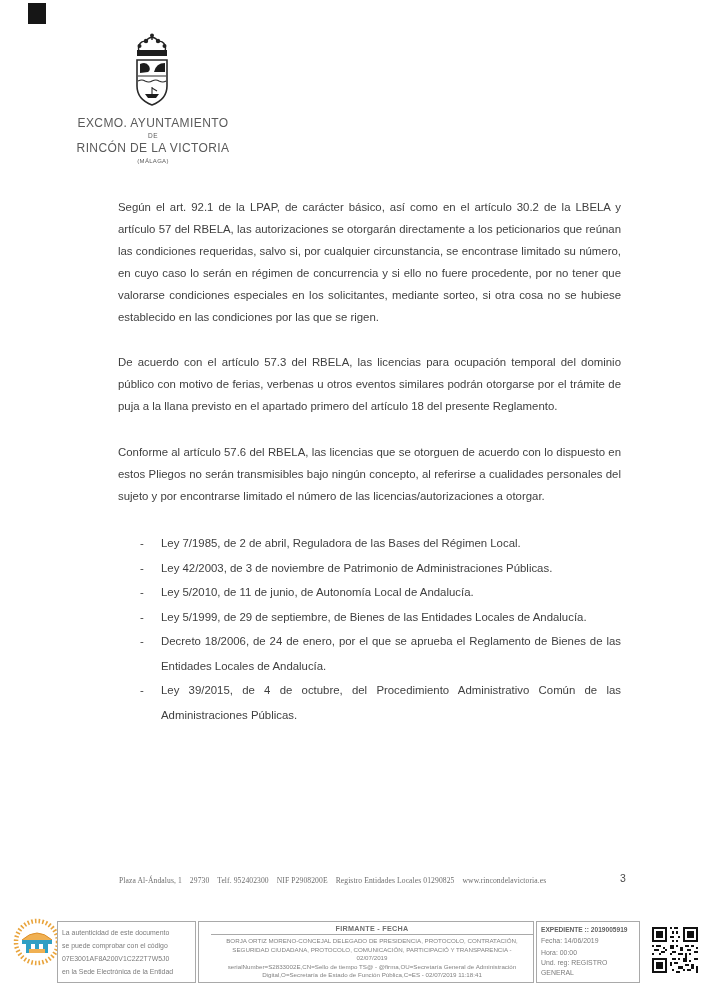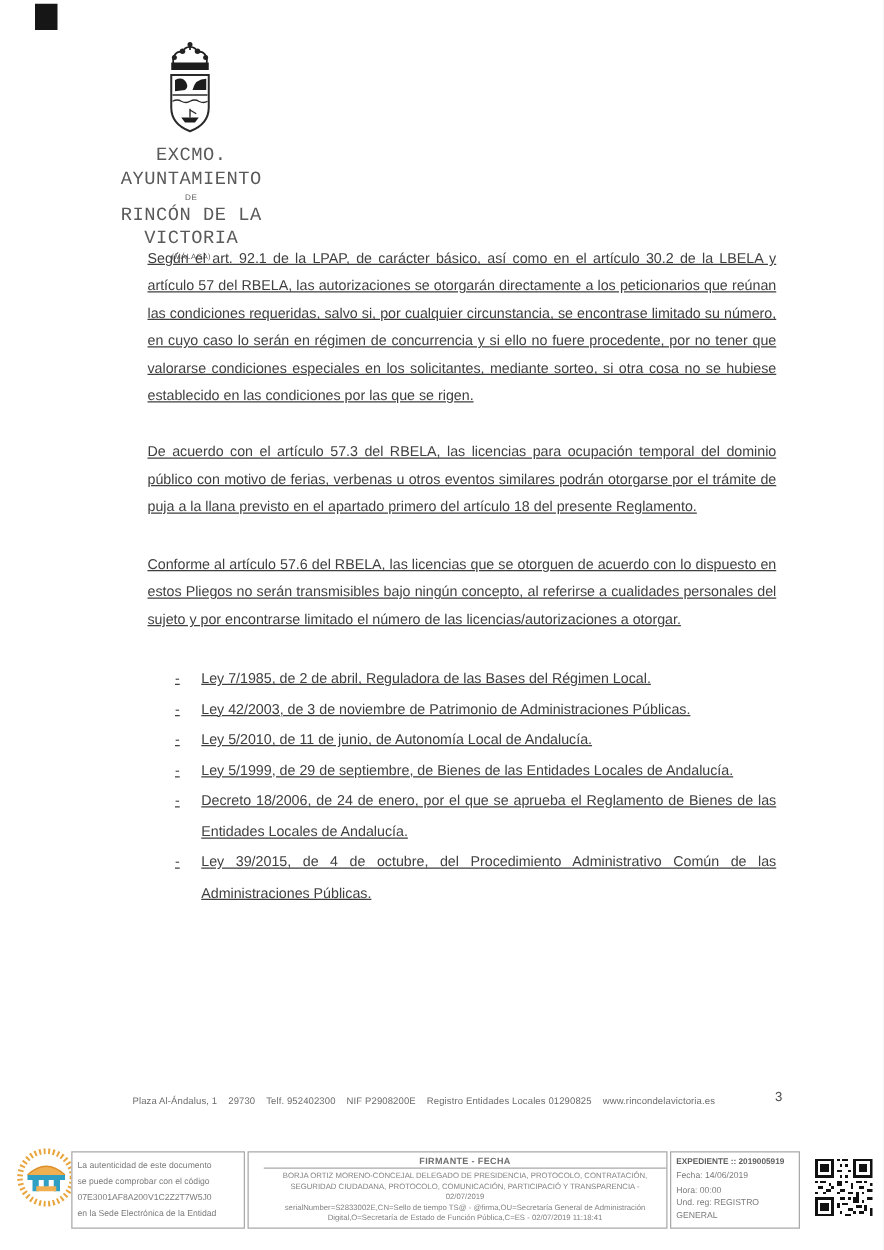--- a/index.html
+++ b/index.html
@@ -14,45 +14,45 @@
   }
   
   .scan-mark{position:absolute;left:28px;top:3px;width:18px;height:21px;background:#161616;}
 
   
   .crest{position:absolute;left:122px;top:32px;}
   .org-block{
     position:absolute;left:68px;top:116px;width:170px;
     text-align:center;color:#5a5a5a;line-height:1.25;
   }
-  .org-main{font-size:15px;letter-spacing:.4px;font-family:Liberation Mono, monospace;}
+  .org-main{font-size:12px;letter-spacing:.4px;}
   .org-small{font-size:6.5px;letter-spacing:.5px;margin:1px 0;}
   .org-tiny{font-size:6px;letter-spacing:.3px;margin-top:2px;}
 
   
   .body-text{
     position:absolute;left:118px;top:196px;width:503px;
-    font-size:11.4px;line-height:22px;text-align:justify;color:#3f3f3f;text-decoration:underline;
+    font-size:11.4px;line-height:22px;text-align:justify;color:#3f3f3f;
   }
   .body-text p{margin:0 0 23px 0;}
   .body-text p.gap-lg{margin-bottom:24px;}
   .article-heading{
     font-weight:bold;color:#333;margin:6px 0 18px 0;text-align:left;
   }
   .law-list{margin-top:18px;}
   .law-item{
     display:flex;line-height:24.5px;
   }
   .law-dash{width:21px;padding-left:22px;flex:none;color:#3f3f3f;}
   .law-text{flex:1;text-align:justify;}
 
   
   .footer-line{
-    position:absolute;left:106px;top:876px;
-    font-size:7.6px;color:#6d6d6d;white-space:pre;letter-spacing:.1px;
+    position:absolute;left:119px;top:876px;
+    font-size:7.6px;color:#6d6d6d;white-space:pre;letter-spacing:.1px;font-family:Liberation Serif, serif;
   }
   .page-number{
     position:absolute;left:620px;top:872px;
     font-size:10.5px;color:#4a4a4a;
   }
 
   
   .stamp{position:absolute;left:12px;top:916px;}
   .sig-box{
     position:absolute;border:1px solid #a9a9a9;background:#fff;

